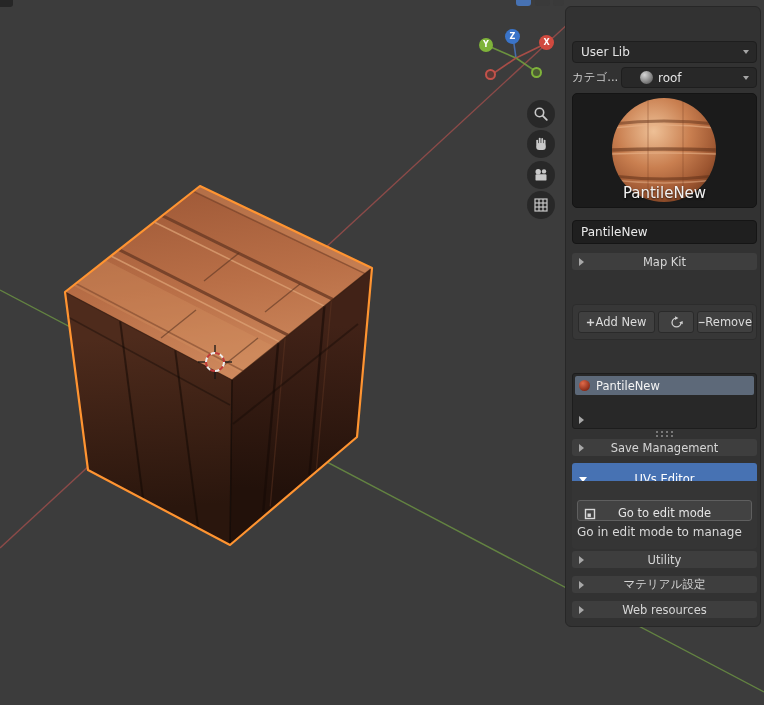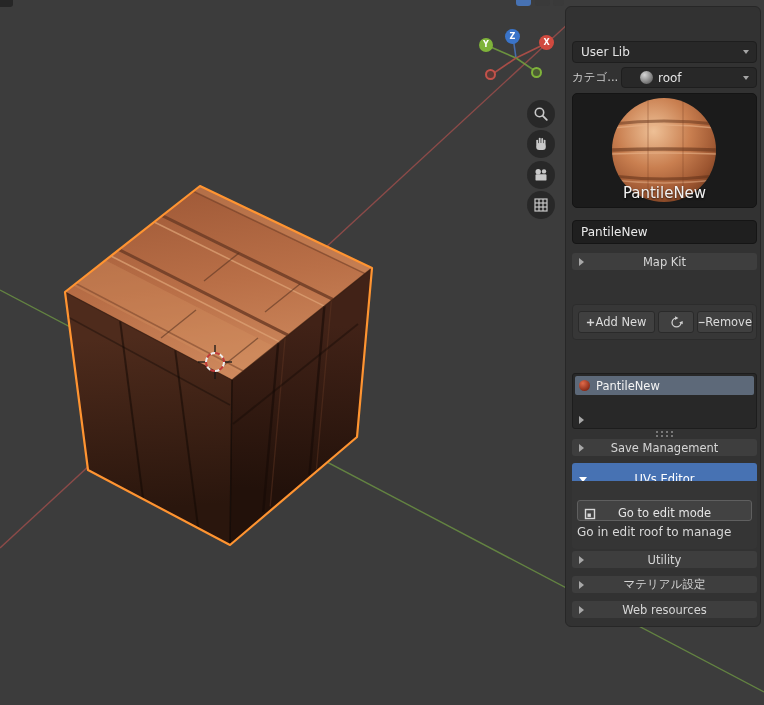--- a/index.html
+++ b/index.html
@@ -348,21 +348,21 @@
 
     <div class="subpanel"></div>
 
     <div class="go-btn">
       <svg width="12" height="12" viewBox="0 0 12 12">
         <rect x="1.5" y="1.5" width="9" height="9" fill="none" stroke="#d8d8d8" stroke-width="1.4"></rect>
         <rect x="3.5" y="5.5" width="3.4" height="3.4" fill="#d8d8d8"></rect>
       </svg>
       <span>Go to edit mode</span>
     </div>
-    <div class="hint">Go in edit roof to manage</div>
+    <div class="hint">Go in edit mode to manage</div>
 
     <div class="bar" style="top:544px;">
       <span class="tri tri-right"></span>
       <span>Utility</span>
     </div>
 
     <div class="bar" style="top:594px;">
       <span class="tri tri-right"></span>
       <span>Web resources</span>
     </div>

